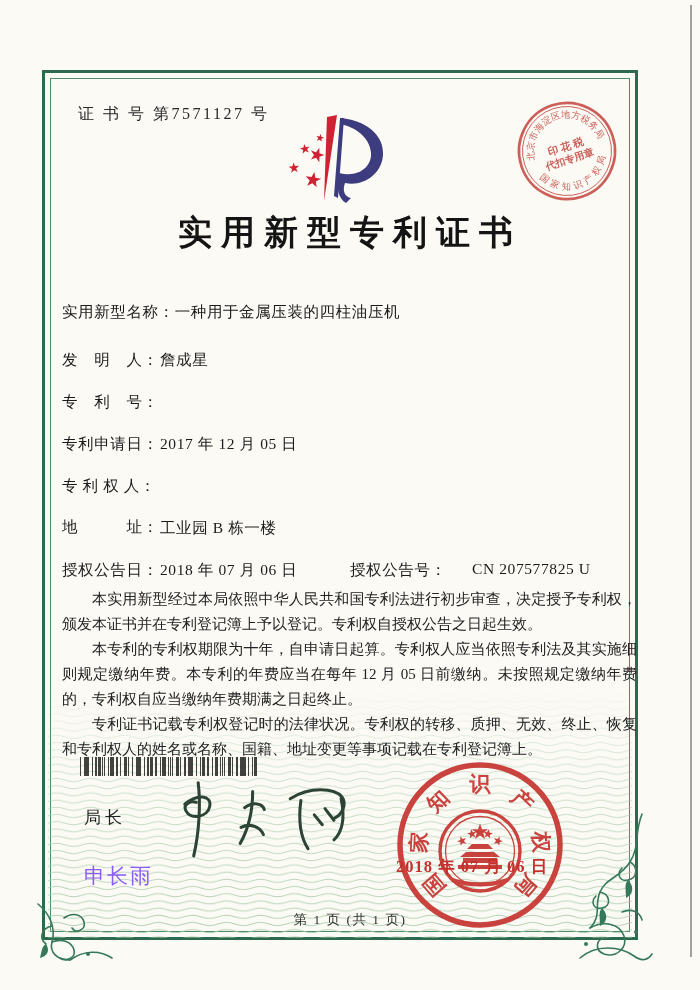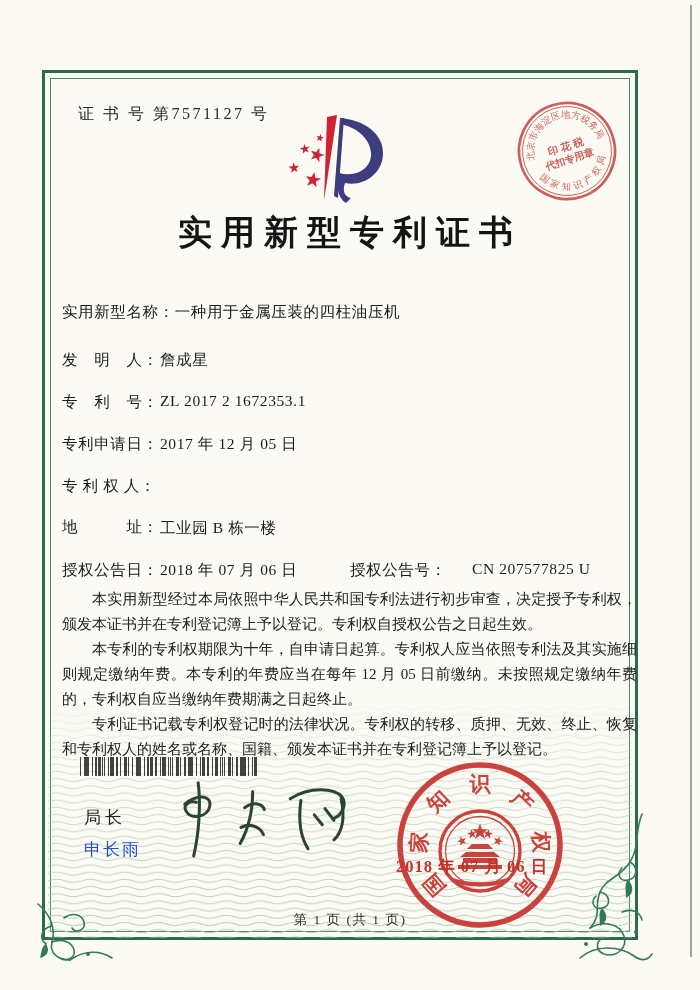--- a/index.html
+++ b/index.html
@@ -32,21 +32,21 @@
   .barcode {
     position:absolute; left:80px; top:757px; width:177px; height:19px;
     background-image:
       repeating-linear-gradient(90deg,#23231f 0px,#23231f 1.5px,transparent 1.5px,transparent 4px),
       repeating-linear-gradient(90deg,#23231f 0px,#23231f 1px,transparent 1px,transparent 7.5px),
       repeating-linear-gradient(90deg,transparent 0px,transparent 5px,#23231f 5px,#23231f 8px,transparent 8px,transparent 13px);
     opacity:.85;
   }
 
   .officer-title { position:absolute; left:84px; top:806px; font-size:17px; letter-spacing:4px; color:#222; font-family:"Liberation Sans","DejaVu Sans",sans-serif; }
-  .officer-name  { position:absolute; left:84px; top:838px; font-size:17px; letter-spacing:2px; color:#1d4ed8; font-family:"Liberation Sans","DejaVu Sans",sans-serif; }
+  .officer-name  { position:absolute; left:84px; top:862px; font-size:21px; letter-spacing:2px; color:#8b5cf6; font-family:"Liberation Sans","DejaVu Sans",sans-serif; }
 
   .signature { position:absolute; left:158px; top:772px; }
 
   .seal { position:absolute; left:392px; top:757px; }
   .seal-date { position:absolute; left:396px; top:856px; font-size:16.5px; letter-spacing:1px; color:#c5302c; font-weight:bold; }
 
   .ornament-br { position:absolute; left:576px; top:812px; }
   .ornament-bl { position:absolute; left:30px;  top:890px; }
 
   .tax-stamp { position:absolute; left:512px; top:96px; }
@@ -138,21 +138,20 @@
   <div class="row r1">
     <span class="lbl">实用新型名称：</span>
     <span class="val">一种用于金属压装的四柱油压机</span>
   </div>
   <div class="row r2">
     <span class="lbl">发　明　人：</span>
     <span class="val">詹成星</span>
   </div>
   <div class="row r3">
     <span class="lbl">专　利　号：</span>
-    <span class="val">ZL 2017 2 1672353.1</span>
   </div>
   <div class="row r4">
     <span class="lbl">专利申请日：</span>
     <span class="val">2017 年 12 月 05 日</span>
   </div>
   <div class="row r5">
     <span class="lbl">专 利 权 人：</span>
   </div>
   <div class="row r6">
     <span class="lbl">地　　　址：</span>
@@ -165,21 +164,21 @@
     <span class="val">2018 年 07 月 06 日</span>
     <span class="grp2">
       <span class="lbl">授权公告号：</span>
       <span class="val">CN 207577825 U</span>
     </span>
   </div>
 
   <div class="paras">
     <p>本实用新型经过本局依照中华人民共和国专利法进行初步审查，决定授予专利权，颁发本证书并在专利登记簿上予以登记。专利权自授权公告之日起生效。</p>
     <p>本专利的专利权期限为十年，自申请日起算。专利权人应当依照专利法及其实施细则规定缴纳年费。本专利的年费应当在每年 12 月 05 日前缴纳。未按照规定缴纳年费的，专利权自应当缴纳年费期满之日起终止。</p>
-    <p>专利证书记载专利权登记时的法律状况。专利权的转移、质押、无效、终止、恢复和专利权人的姓名或名称、国籍、颁发本证书并在专利登记簿上予以登记。</p>
+    <p>专利证书记载专利权登记时的法律状况。专利权的转移、质押、无效、终止、恢复和专利权人的姓名或名称、国籍、地址变更等事项记载在专利登记簿上。</p>
   </div>
 
   <div class="barcode"></div>
 
   <div class="officer-title">局长</div>
   <div class="officer-name">申长雨</div>
 
   <svg class="signature" width="192" height="100" viewBox="0 0 215 100">
     <g fill="none" stroke="#2c4435" stroke-width="3.4" stroke-linecap="round" stroke-linejoin="round">
       <path d="M30,30 C44,18 60,20 58,32 C56,45 36,48 31,37 C28,30 36,26 43,28"></path>

